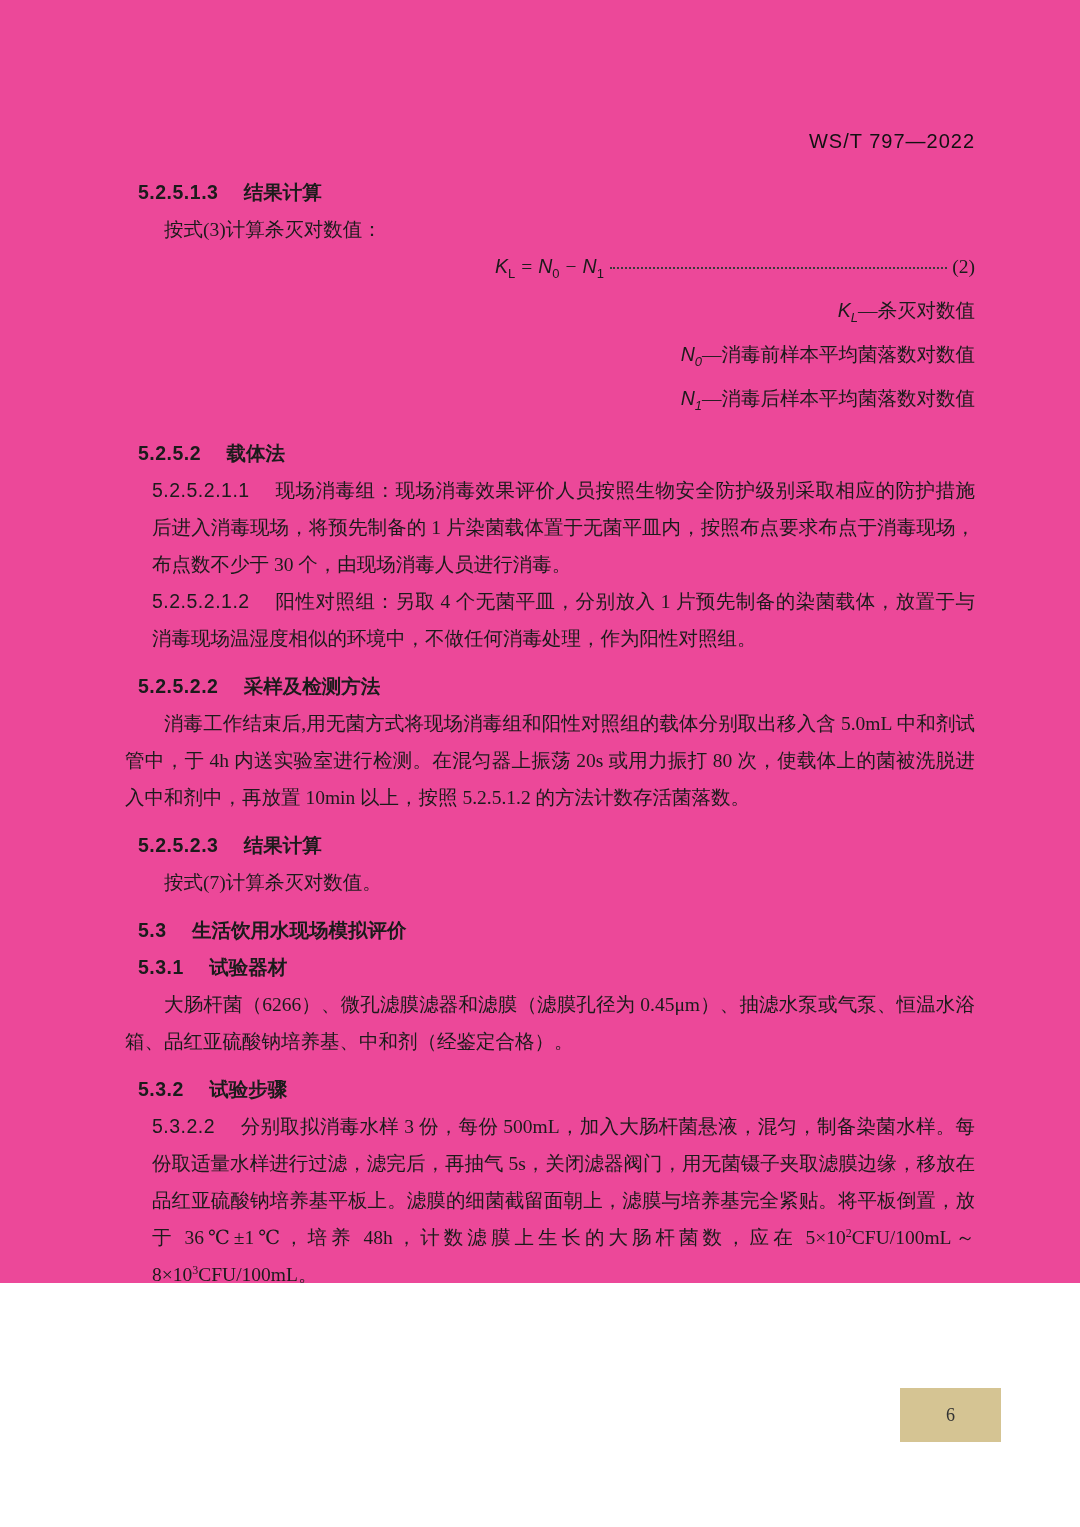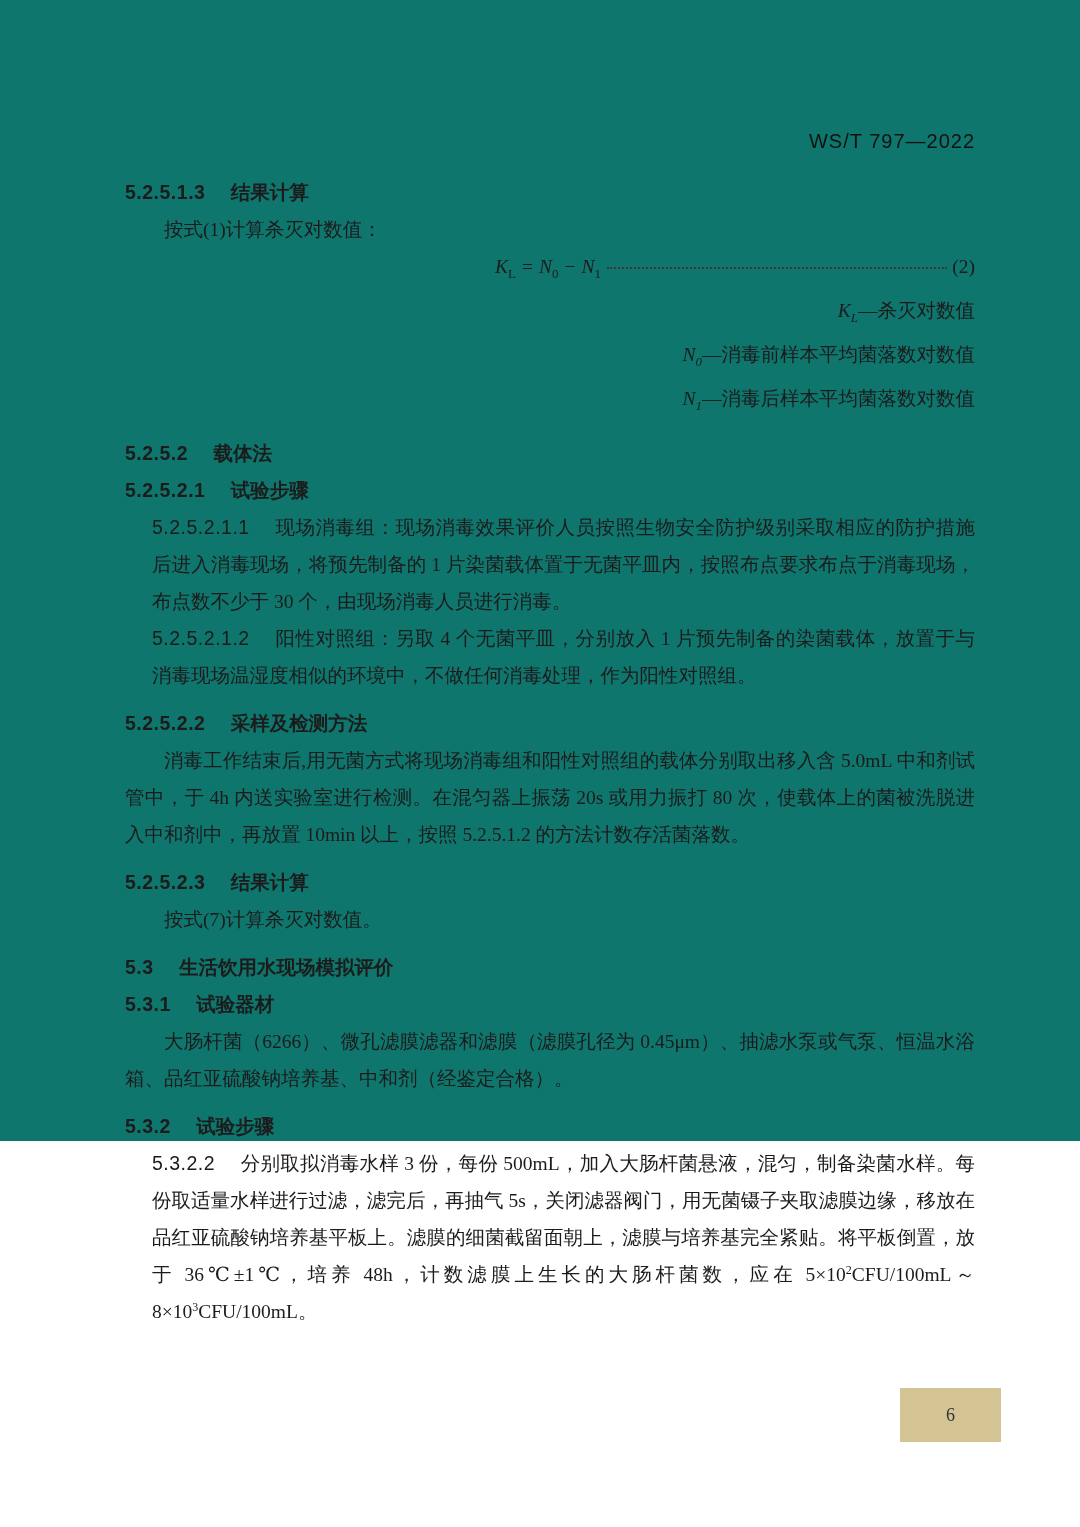--- a/index.html
+++ b/index.html
@@ -4,62 +4,62 @@
 <style>
   * { margin:0; padding:0; box-sizing:border-box; }
   html,body { background:#ffffff; }
   body {
     width:1080px; height:1527px;
     font-family:"Liberation Serif","DejaVu Serif",serif;
     color:#1b1b1b;
     position:relative;
     overflow:hidden;
   }
-  .page { position:absolute; inset:0; width:1080px; height:1141px; background:#0f766e; }
+  .page { position:absolute; inset:0; width:1080px; height:1283px; background:#ec4899; }
 
   .doc-header {
     position:absolute; top:130px; right:105px;
     font-family:"Liberation Sans","DejaVu Sans",sans-serif;
     font-size:20px; letter-spacing:1px; color:#111;
   }
 
   .content {
     position:absolute; left:125px; top:163px; width:850px;
   }
 
   .content > * { font-size:19.5px; line-height:37px; }
 
   h2,h3,h4 {
     font-family:"Liberation Sans","DejaVu Sans",sans-serif;
     font-weight:bold; font-size:19.5px; line-height:37px;
     margin-top:11px;
   }
   h2 + h3, h3 + h4, h4 + h4 { margin-top:0; }
-  .hnum { margin-right:1.3em; letter-spacing:0.5px; }
+  .hnum { margin-right:1.3em; letter-spacing:0.5px;margin-left:13px; }
 
   p.body-para {
     text-align:justify;
     text-indent:2em;
   }
   p.clause-para {
     text-align:justify;
     margin-left:27px;
   }
   .cnum {
     font-family:"Liberation Sans","DejaVu Sans",sans-serif;
     letter-spacing:0.5px;
     margin-right:1.3em;
   }
 
   .formula-row {
     display:flex; align-items:baseline;
     line-height:37px;
   }
   .f-space { width:370px; flex:0 0 auto; }
-  .formula-var { font-style:italic; font-family:Liberation Serif, serif; }
+  .formula-var { font-style:italic; font-family:Liberation Sans, sans-serif; }
   sub.fsub { font-size:13px; font-style:normal; }
   .f-op { padding:0 6px; }
   .f-leader {
     flex:1 1 auto;
     border-bottom:2px dotted #3a3a3a;
     height:0; align-self:center;
     margin:0 5px 0 6px;
     transform:translateY(-2px);
   }
   .f-number { flex:0 0 auto; }
@@ -86,21 +86,21 @@
 <body>
 
 <div class="page">
 
   <div class="doc-header">WS/T 797—2022</div>
 
   <div class="content">
 
     <h4><span class="hnum">5.2.5.1.3</span><span>结果计算</span></h4>
 
-    <p class="body-para">按式(1)计算杀灭对数值：</p>
+    <p class="body-para">按式(3)计算杀灭对数值：</p>
 
     <div class="formula-row">
       <span class="f-space"></span>
       <span class="formula-var"><span>K</span><sub class="fsub">L</sub></span>
       <span class="f-op">=</span>
       <span class="formula-var"><span>N</span><sub class="fsub">0</sub></span>
       <span class="f-op">−</span>
       <span class="formula-var"><span>N</span><sub class="fsub">1</sub></span>
       <span class="f-leader"></span>
       <span class="f-number">(2)</span>
@@ -108,21 +108,20 @@
 
 
     <p class="definition"><span class="formula-var">K</span><sub class="fsub formula-var">L</sub><span>—</span><span>杀灭对数值</span></p>
 
     <p class="definition"><span class="formula-var">N</span><sub class="fsub formula-var">0</sub><span>—</span><span>消毒前样本平均菌落数对数值</span></p>
 
     <p class="definition"><span class="formula-var">N</span><sub class="fsub formula-var">1</sub><span>—</span><span>消毒后样本平均菌落数对数值</span></p>
 
     <h3><span class="hnum">5.2.5.2</span><span>载体法</span></h3>
 
-    <h4><span class="hnum">5.2.5.2.1</span><span>试验步骤</span></h4>
 
     <p class="clause-para"><span class="cnum">5.2.5.2.1.1</span><span>现场消毒组：现场消毒效果评价人员按照生物安全防护级别采取相应的防护措施后进入消毒现场，将预先制备的 1 片染菌载体置于无菌平皿内，按照布点要求布点于消毒现场，布点数不少于 30 个，由现场消毒人员进行消毒。</span></p>
 
     <p class="clause-para"><span class="cnum">5.2.5.2.1.2</span><span>阳性对照组：另取 4 个无菌平皿，分别放入 1 片预先制备的染菌载体，放置于与消毒现场温湿度相似的环境中，不做任何消毒处理，作为阳性对照组。</span></p>
 
     <h4><span class="hnum">5.2.5.2.2</span><span>采样及检测方法</span></h4>
 
     <p class="body-para">消毒工作结束后,用无菌方式将现场消毒组和阳性对照组的载体分别取出移入含 5.0mL 中和剂试管中，于 4h 内送实验室进行检测。在混匀器上振荡 20s 或用力振打 80 次，使载体上的菌被洗脱进入中和剂中，再放置 10min 以上，按照 5.2.5.1.2 的方法计数存活菌落数。</p>
 
     <h4><span class="hnum">5.2.5.2.3</span><span>结果计算</span></h4>

